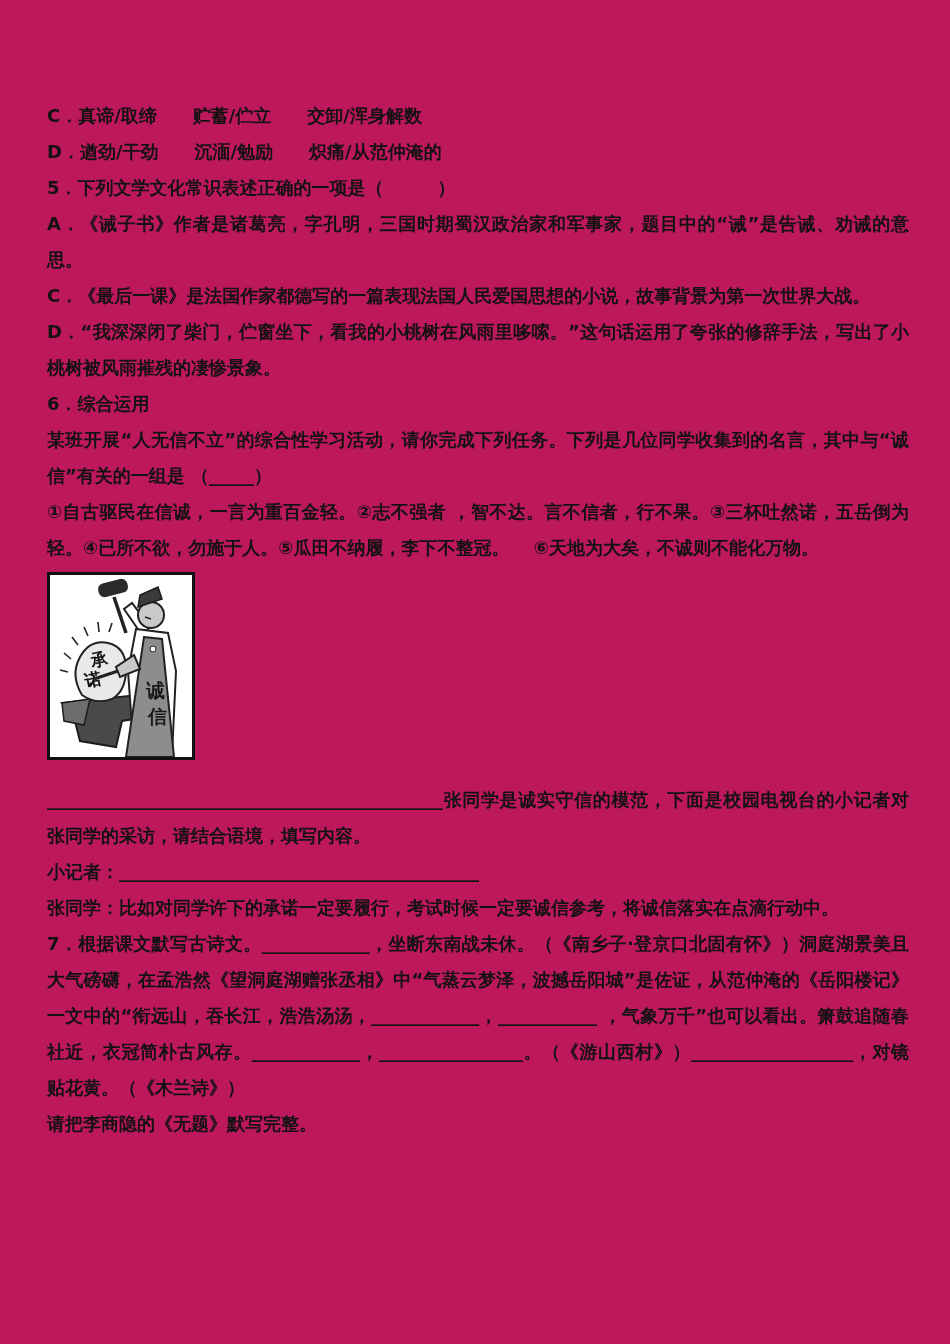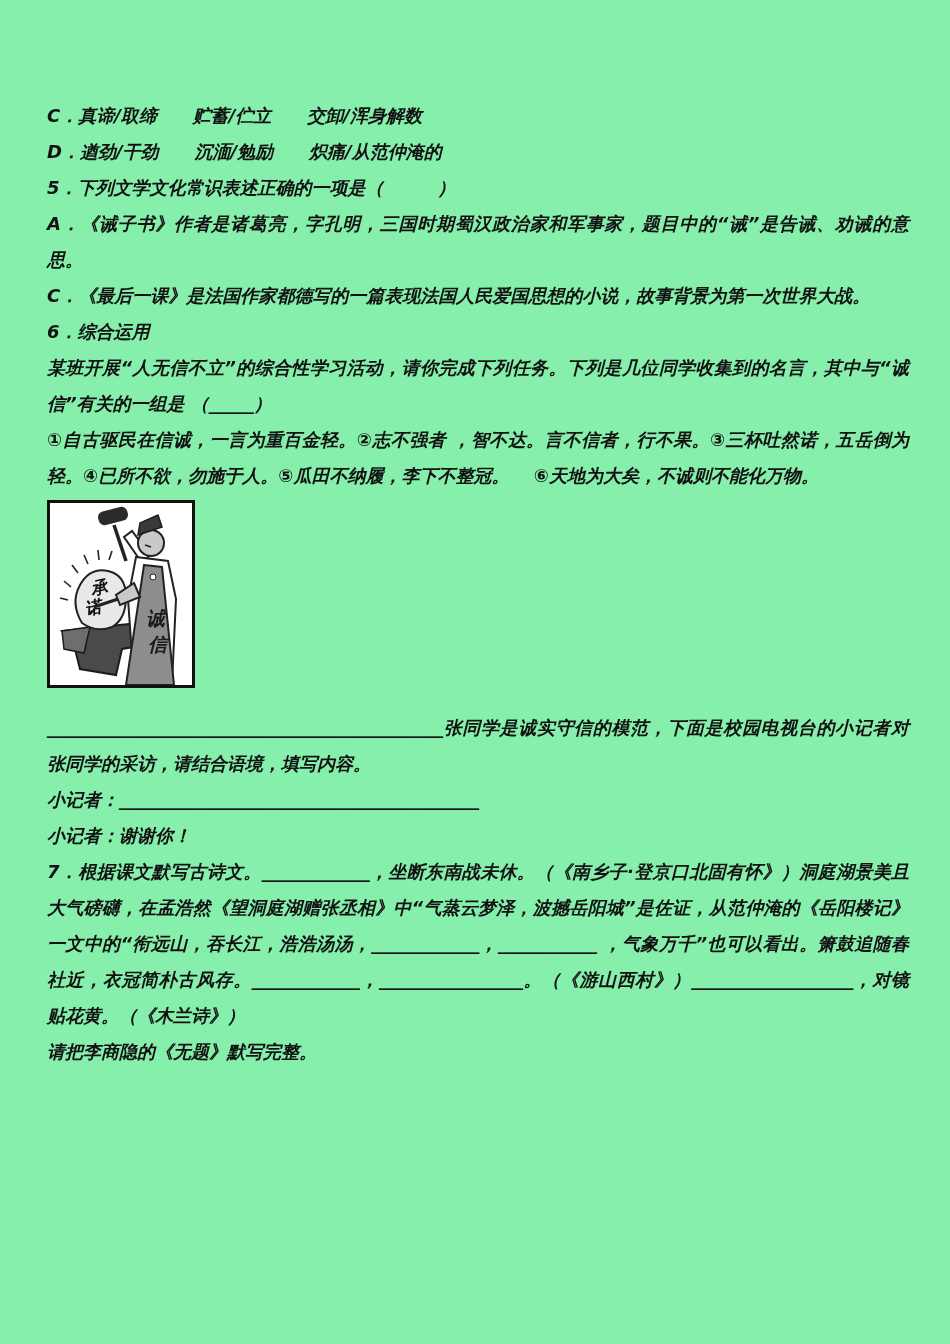--- a/index.html
+++ b/index.html
@@ -5,23 +5,22 @@
   * { box-sizing: border-box; }
   html, body { margin: 0; padding: 0; }
   body {
     width: 950px; height: 1344px;
     background: #ffffff;
     font-family: "DejaVu Sans", sans-serif;
   }
   .page {
     position: relative;
     width: 950px; height: 1344px;
-    background: #86efac;
+    background: #be185d;
     overflow: hidden;
-    font-style: italic;
   }
   .content {
     position: absolute;
     left: 47px; top: 98px;
     width: 862px;
     color: #121212;
   }
   .content p {
     margin: 0;
     font-size: 18px;
@@ -49,20 +48,21 @@
 <body>
 
 <div class="page">
   <main class="content">
 
     <p class="short">C．真谛/取缔　　贮蓄/伫立　　交卸/浑身解数</p>
     <p class="short">D．遒劲/干劲　　沉湎/勉励　　炽痛/从范仲淹的</p>
     <p class="short">5．下列文学文化常识表述正确的一项是（　　　）</p>
     <p>A．《诫子书》作者是诸葛亮，字孔明，三国时期蜀汉政治家和军事家，题目中的“诫”是告诫、劝诫的意思。</p>
     <p>C．《最后一课》是法国作家都德写的一篇表现法国人民爱国思想的小说，故事背景为第一次世界大战。</p>
+    <p>D．“我深深闭了柴门，伫窗坐下，看我的小桃树在风雨里哆嗦。”这句话运用了夸张的修辞手法，写出了小桃树被风雨摧残的凄惨景象。</p>
     <p class="short">6．综合运用</p>
     <p>某班开展“人无信不立”的综合性学习活动，请你完成下列任务。下列是几位同学收集到的名言，其中与“诚信”有关的一组是 （_____）</p>
     <p>①自古驱民在信诚，一言为重百金轻。②志不强者 ，智不达。言不信者，行不果。③三杯吐然诺，五岳倒为轻。④已所不欲，勿施于人。⑤瓜田不纳履，李下不整冠。　 ⑥天地为大矣，不诚则不能化万物。</p>
 
     <figure class="cartoon-frame">
       <svg viewBox="0 0 142 182" xmlns="http://www.w3.org/2000/svg">
 
         <g stroke="#222" stroke-width="1.6">
           <line x1="14" y1="78" x2="21" y2="84"></line>
           <line x1="22" y1="62" x2="28" y2="70"></line>
@@ -111,18 +111,18 @@
           <g>
             <path d="M84,80 L66,92 L70,102 L90,94 Z" fill="#c9c9c9" stroke="#222" stroke-width="2"></path>
             <line x1="68" y1="96" x2="44" y2="104" stroke="#222" stroke-width="3"></line>
           </g>
         </g>
       </svg>
     </figure>
 
     <p>____________________________________________张同学是诚实守信的模范，下面是校园电视台的小记者对张同学的采访，请结合语境，填写内容。</p>
     <p class="short">小记者：________________________________________</p>
-    <p class="short">小记者：谢谢你！</p>
+    <p>张同学：比如对同学许下的承诺一定要履行，考试时候一定要诚信参考，将诚信落实在点滴行动中。</p>
     <p>7．根据课文默写古诗文。____________，坐断东南战未休。（《南乡子·登京口北固有怀》）洞庭湖景美且大气磅礴，在孟浩然《望洞庭湖赠张丞相》中“气蒸云梦泽，波撼岳阳城”是佐证，从范仲淹的《岳阳楼记》一文中的“衔远山，吞长江，浩浩汤汤，____________，___________ ，气象万千”也可以看出。箫鼓追随春社近，衣冠简朴古风存。____________，________________。（《游山西村》）__________________，对镜贴花黄。（《木兰诗》）</p>
     <p class="short">请把李商隐的《无题》默写完整。</p>
 
   </main>
 </div>
 
 </body></html>

